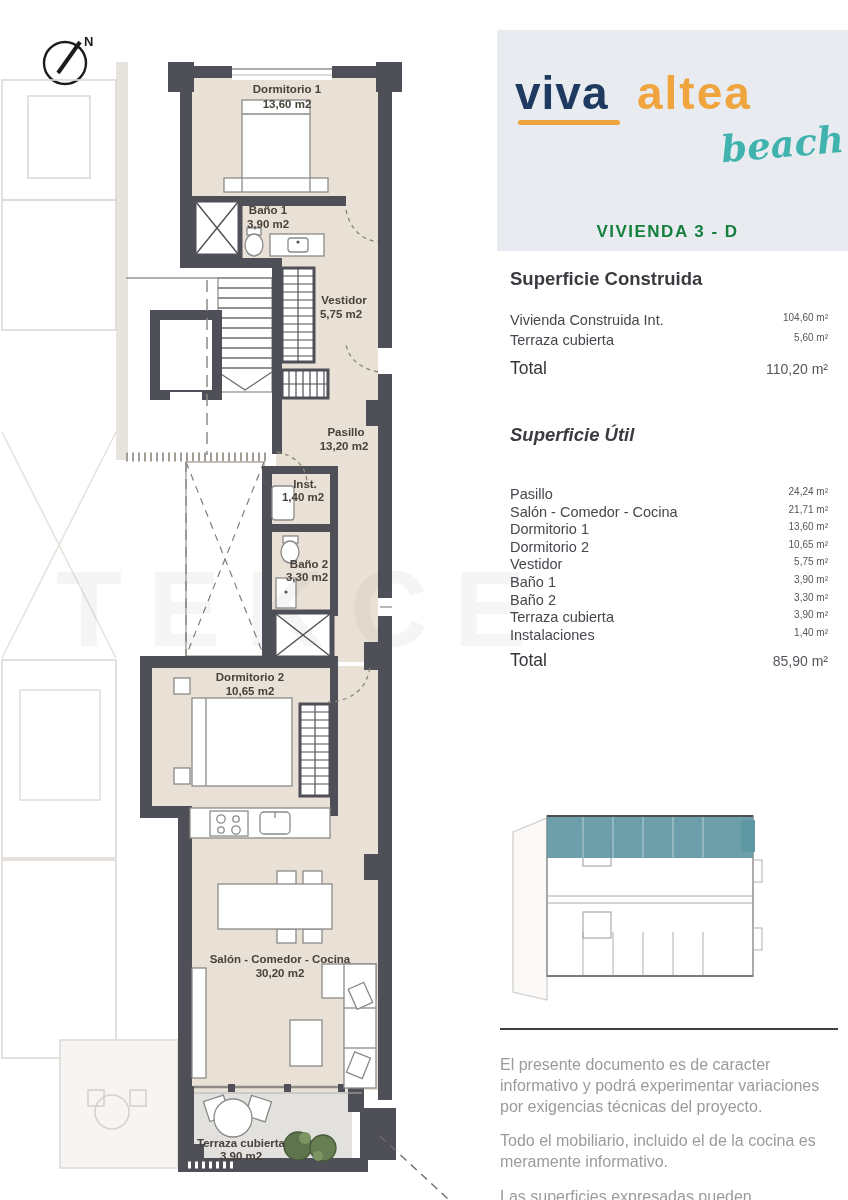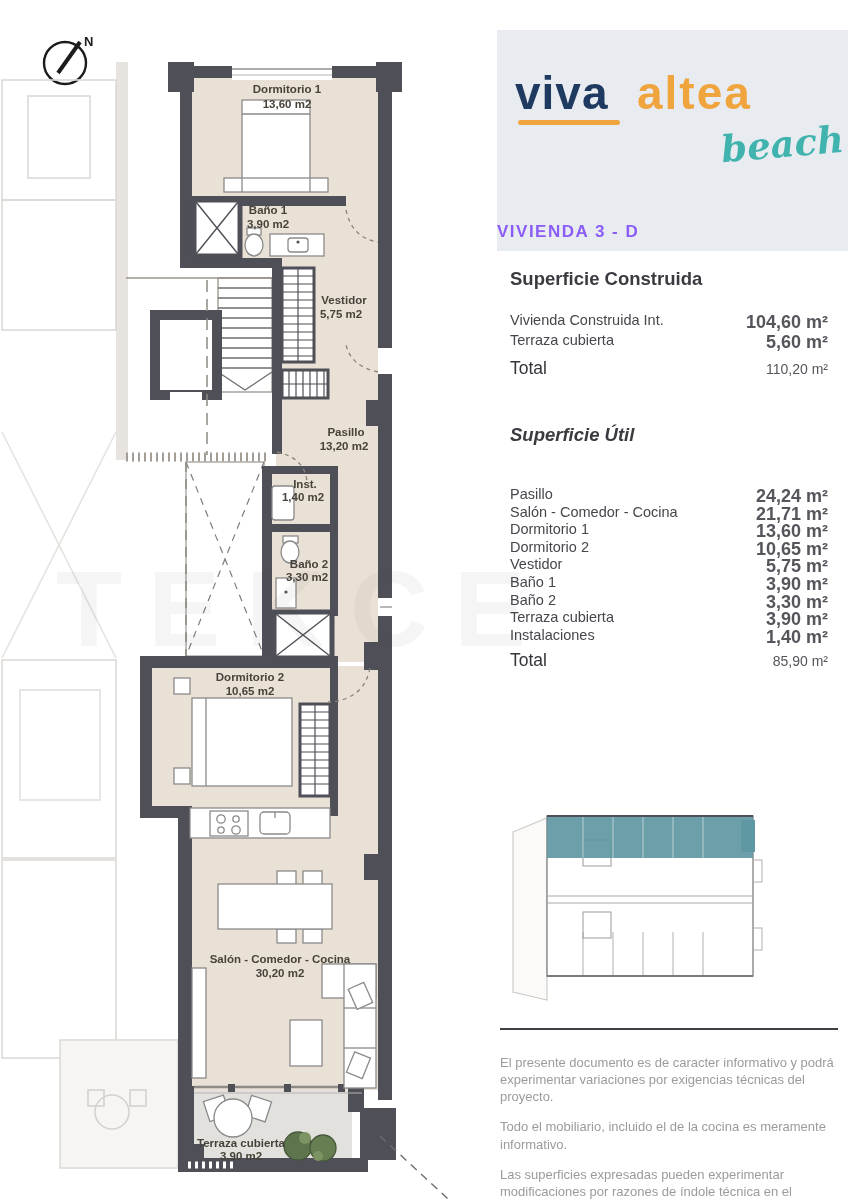--- a/index.html
+++ b/index.html
@@ -7,37 +7,37 @@
         font-family:"Liberation Sans",sans-serif;color:#3c3c42;}
   .abs{position:absolute;}
 
   
   .logo-card{left:497px;top:30px;width:341px;height:221px;background:#e8ecf0;padding-left:40px;}
   .logo-viva{left:18px;top:36px;font-size:46px;font-weight:bold;color:#1f3a60;letter-spacing:1px;}
   .logo-underline{left:21px;top:90px;width:102px;height:5px;background:#f0a43e;border-radius:3px;}
   .logo-altea{left:140px;top:36px;font-size:46px;font-weight:600;color:#f0a43e;letter-spacing:2px;}
   .logo-beach{left:224px;top:92px;font-size:37px;font-style:italic;font-weight:bold;color:#41b3ae;
               font-family:"DejaVu Serif",serif;transform:rotate(-5deg);}
-  .unit-title{left:0;top:192px;width:341px;text-align:left;font-size:17px;font-weight:bold;
-              color:#8b5cf6;letter-spacing:1.5px;}
+  .unit-title{left:0;top:192px;width:341px;text-align:center;font-size:17px;font-weight:bold;
+              color:#15803d;letter-spacing:1.5px;}
 
   .sec-head{left:510px;width:320px;font-size:18.5px;font-weight:bold;color:#3a3a40;}
   .rows{left:510px;width:318px;}
   .row{display:flex;justify-content:space-between;align-items:flex-start;}
   .row .lbl{font-size:14.5px;color:#46464d;}
-  .row .val{font-size:18px;color:#55555c;font-weight:bold;}
+  .row .val{font-size:10px;color:#55555c;}
   .s1-rows .row{height:20px;}
   .s2-rows .row{height:17.6px;}
   .total-row{left:510px;width:318px;display:flex;justify-content:space-between;align-items:baseline;}
   .total-row .tlbl{font-size:17.5px;font-weight:normal;color:#35353b;}
   .total-row .tval{font-size:14px;color:#55555c;}
 
   .divider{left:500px;top:1028px;width:338px;height:2px;background:#3f3f45;}
   .disclaimer{left:500px;top:1054px;width:346px;}
-  .disclaimer p{margin:0 0 13px 0;font-size:13px;line-height:1.32;color:#9b9b9b;}
+  .disclaimer p{margin:0 0 13px 0;font-size:16px;line-height:1.32;color:#9b9b9b;}
 
   .watermark{left:44px;top:546px;width:640px;font-size:108px;font-weight:bold;letter-spacing:26px;
              color:rgba(70,70,70,0.055);pointer-events:none;z-index:5;margin-left:12px;}
 
   svg text{font-family:"Liberation Sans",sans-serif;}
   .room-name,.room-area{font-size:11.5px;font-weight:600;fill:#47423a;}
   .north-n{font-size:13px;font-weight:600;fill:#1c1c1c;}
 </style>
 </head>
 <body>

